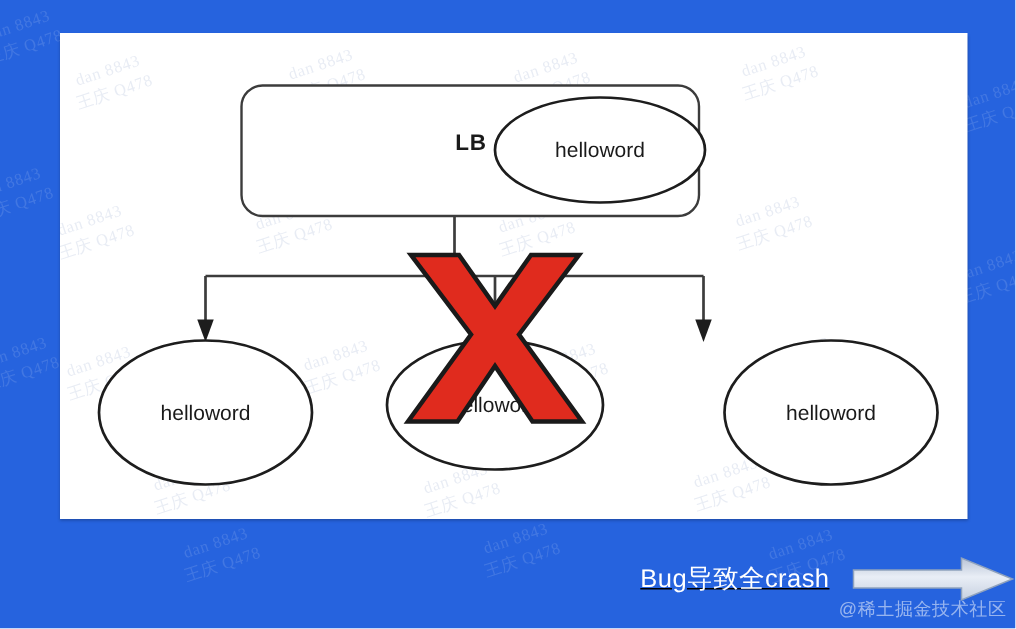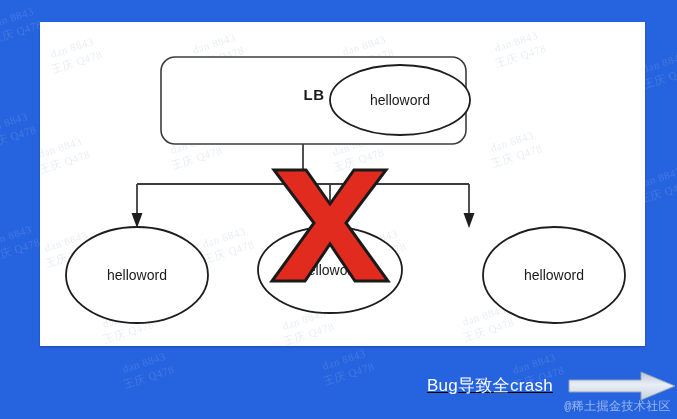--- a/index.html
+++ b/index.html
@@ -107,21 +107,21 @@
     white-space: nowrap;
   }
   #footer-arrow { display: block; }
 
   #site-watermark {
     position: absolute;
     right: 6px;
     bottom: 4px;
     font-size: 12px;
     color: rgba(255,255,255,0.52);
-    font-family: Liberation Mono, monospace;
+    font-family: Liberation Sans, sans-serif;
     white-space: nowrap;
     letter-spacing: 0.4px;
   }
 </style>
 </head>
 <body>
 
 <div id="slide">
 
   <div class="wm-layer">

